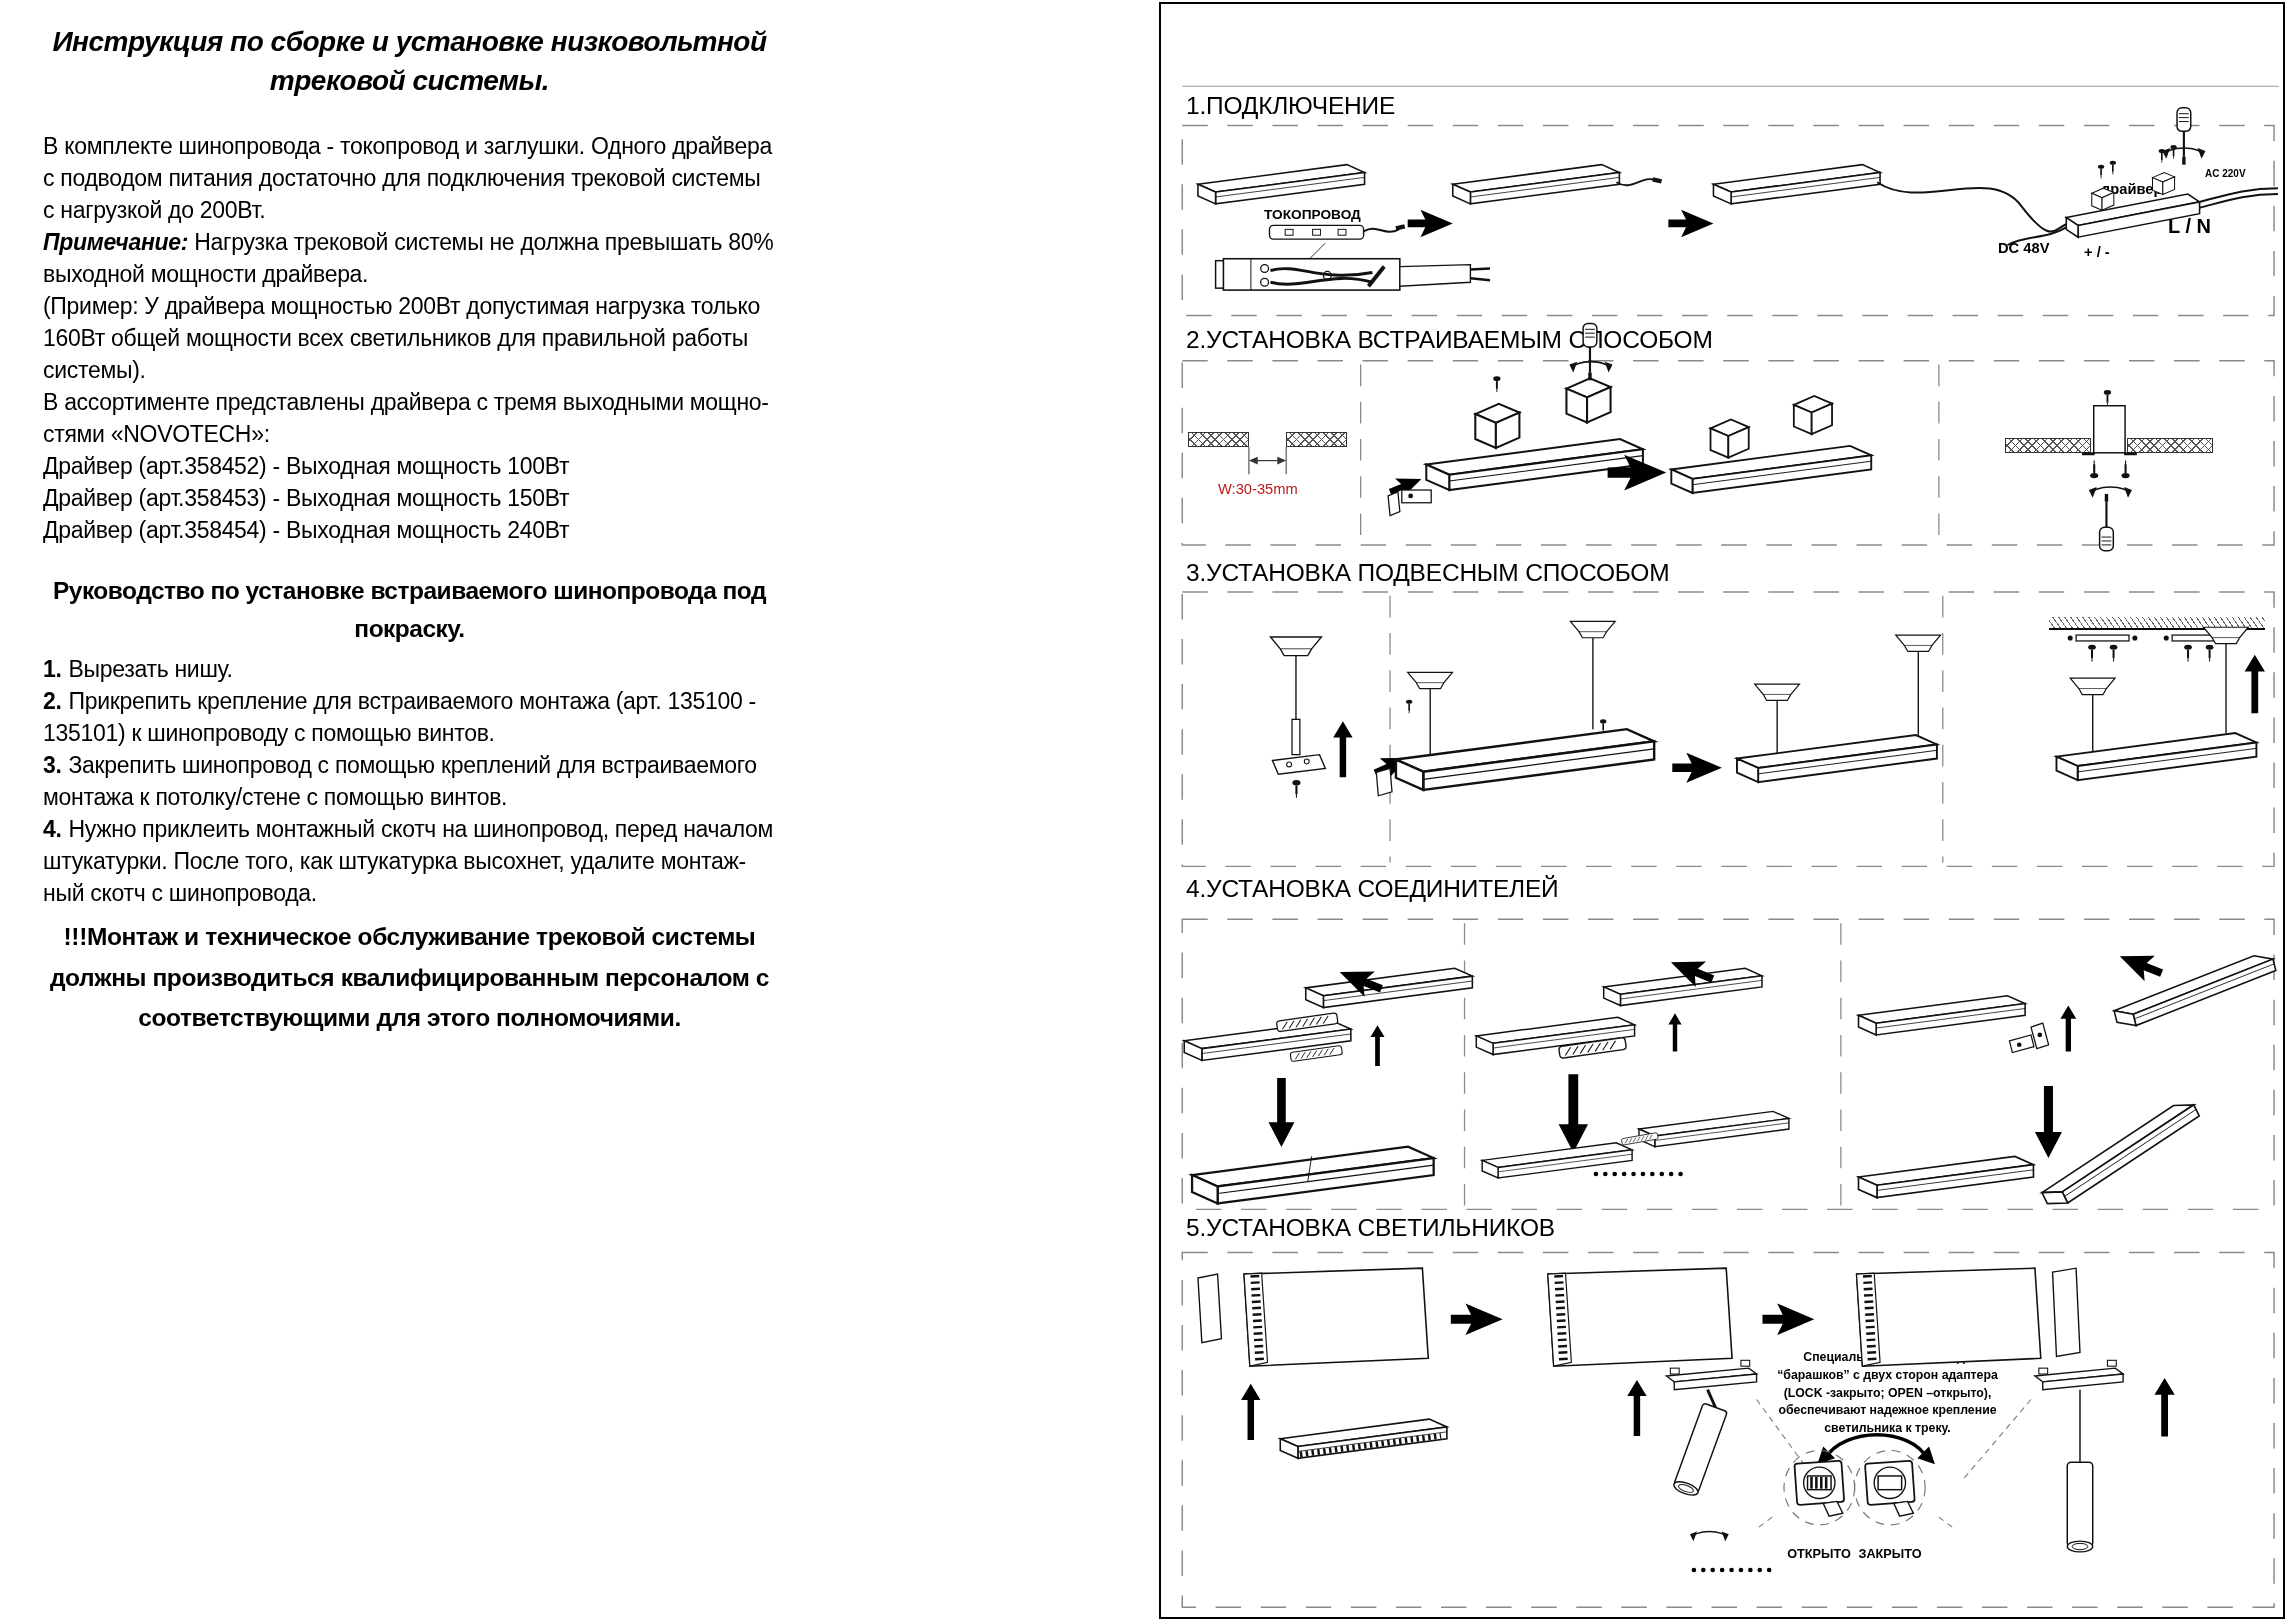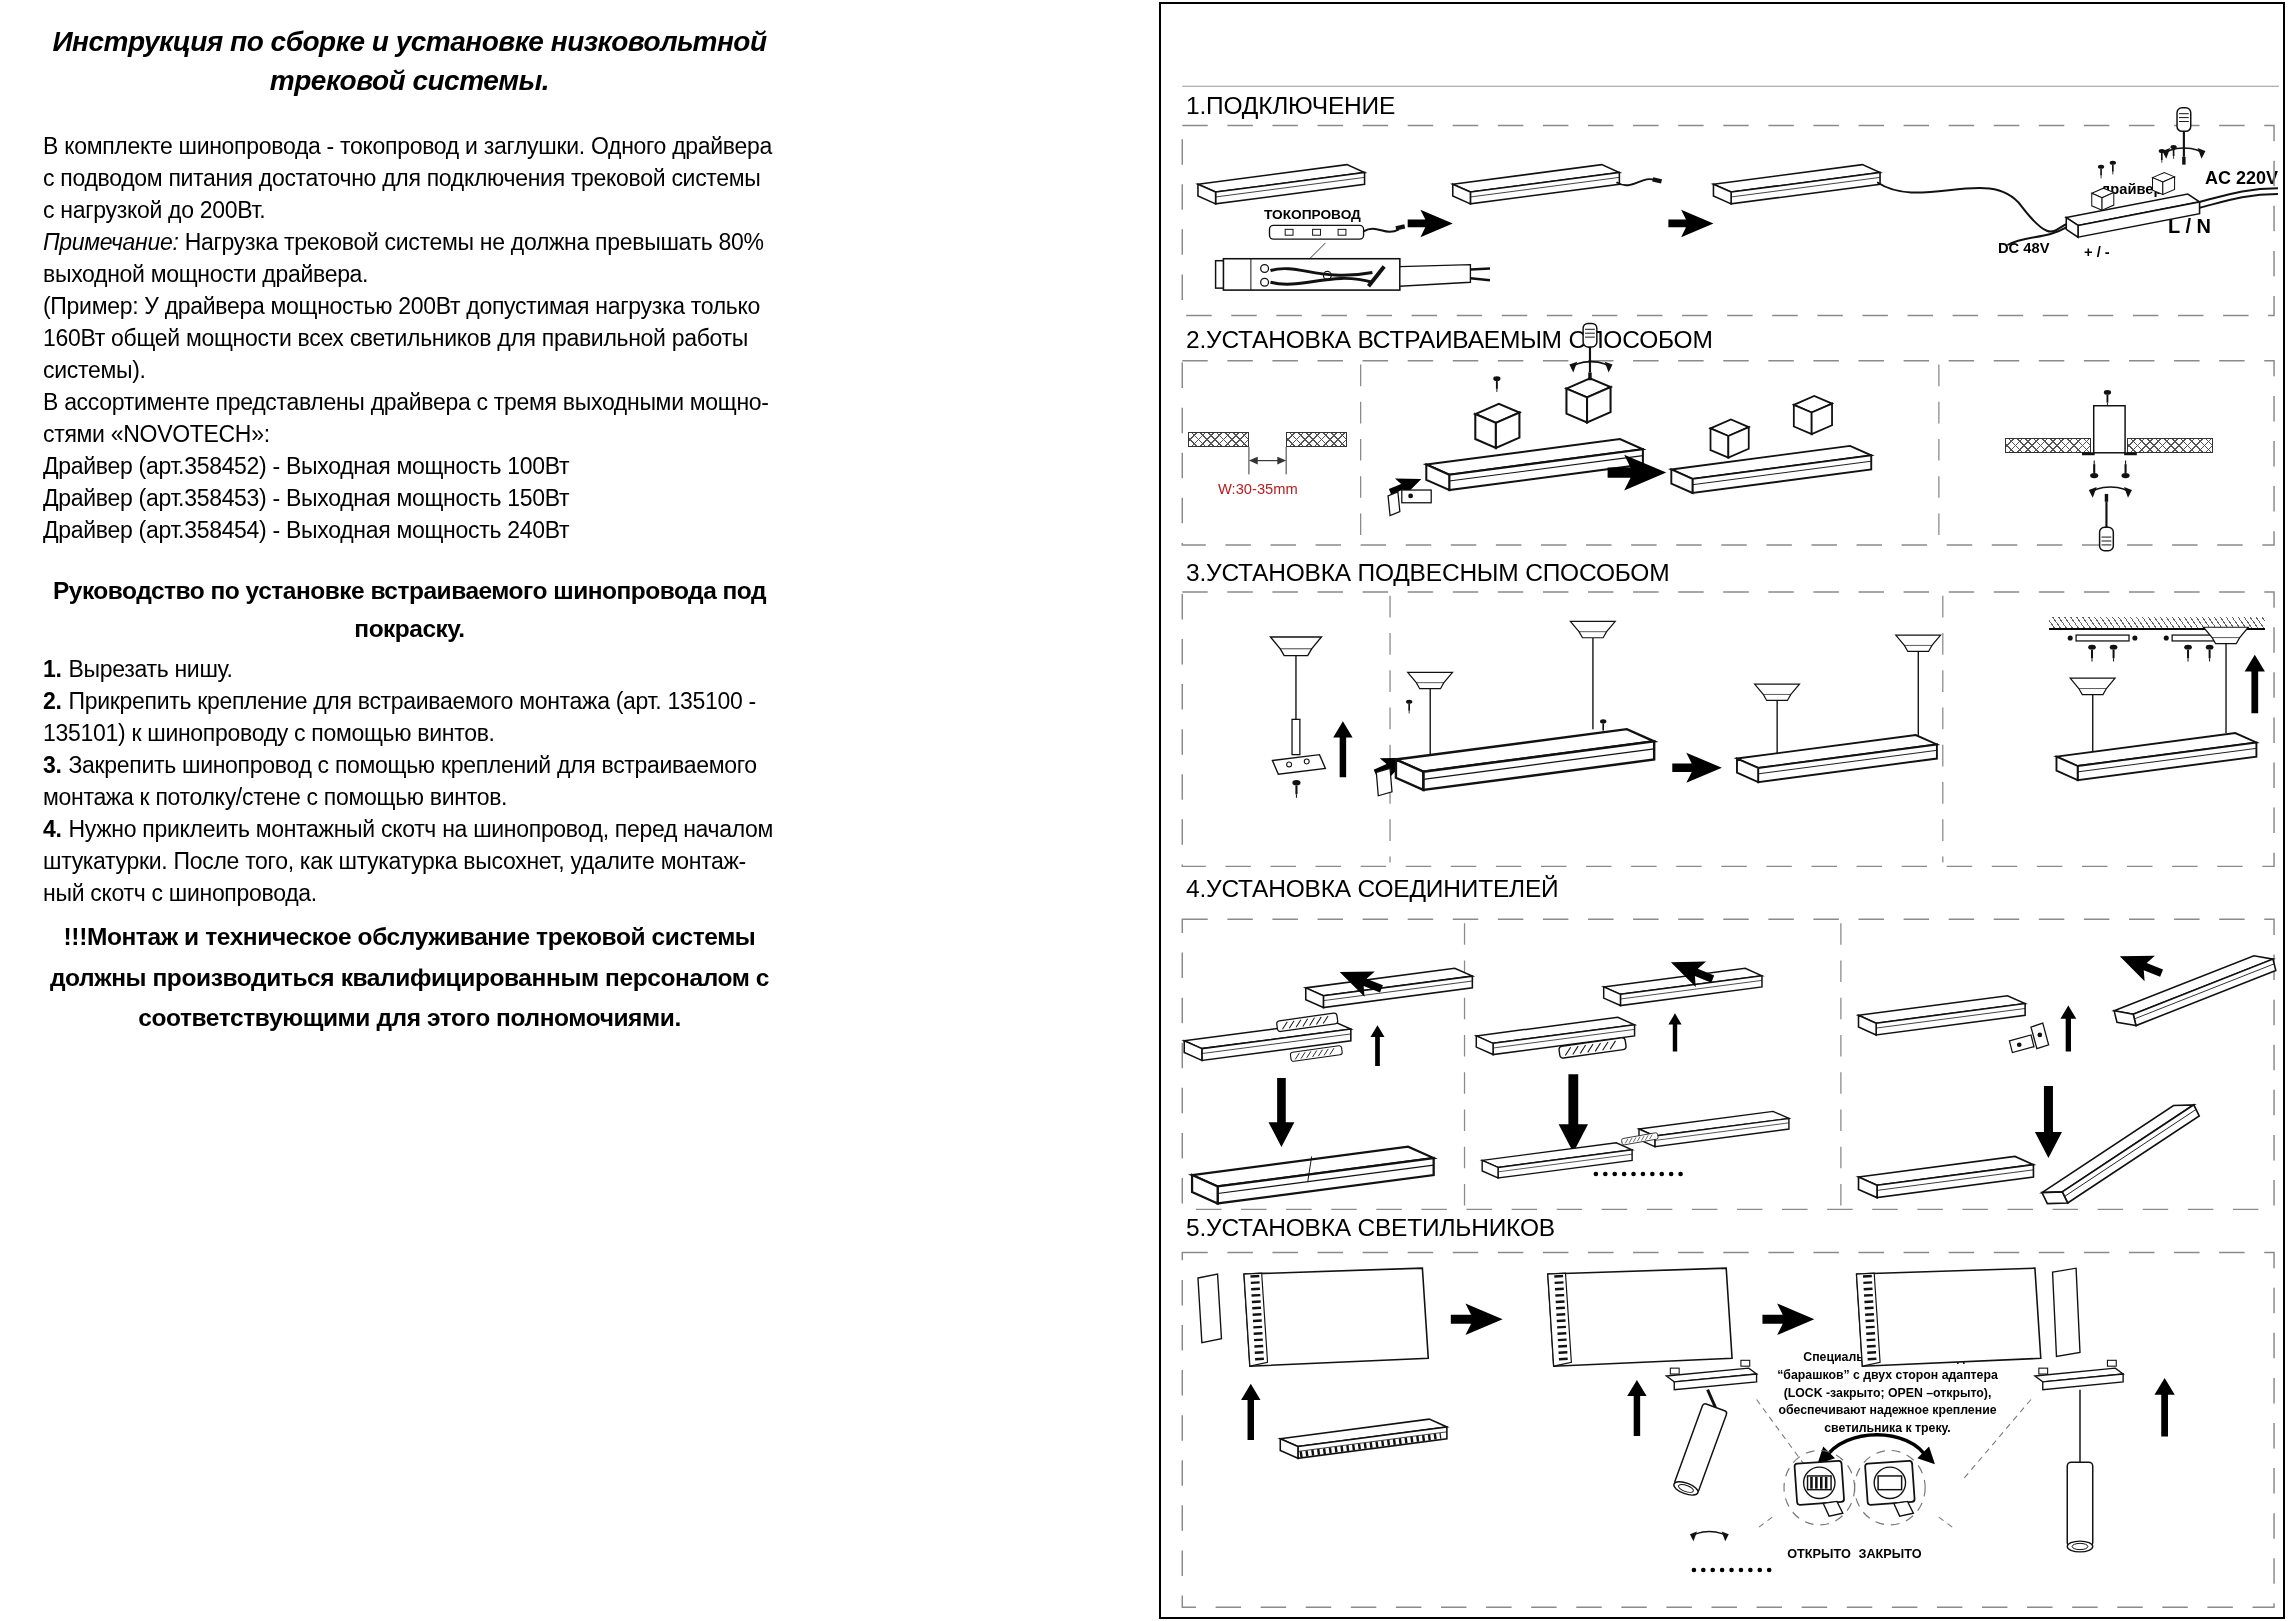--- a/index.html
+++ b/index.html
@@ -3,21 +3,21 @@
 <meta charset="utf-8">
 <style>
   html,body{margin:0;padding:0;background:#fff;}
   .page{position:relative;width:2293px;height:1621px;background:#ffffff;overflow:hidden;
         font-family:"Liberation Sans",sans-serif;color:#000;}
   
   .left-col{position:absolute;left:43px;top:21.6px;width:733px;}
   .doc-title{font-style:italic;font-weight:bold;font-size:28px;line-height:1.42;
              text-align:center;margin:0 0 29px 0;letter-spacing:-0.5px;}
   .body{font-size:23px;line-height:32px;margin:0;letter-spacing:-0.3px;}
-  .bi{font-style:italic;font-weight:normal;}
+  .bi{font-style:italic;font-weight:bold;}
   .guide-title{font-size:24.5px;font-weight:bold;text-align:center;line-height:1.55;
                margin:25.5px 0 5.9px 0;letter-spacing:-0.5px;}
   .stepnum{font-weight:bold;margin-right:6.9px;}
   .warning{font-size:24.5px;font-weight:bold;text-align:center;line-height:1.65;
            margin-top:7.8px;letter-spacing:-0.4px;}
   
   .panel{position:absolute;left:1159px;top:2px;width:1126px;height:1617px;
          border:2px solid #000;box-sizing:border-box;background:#fff;}
   .sec-title{position:absolute;font-size:24.5px;letter-spacing:-0.2px;white-space:nowrap;}
   .lbl{position:absolute;font-weight:bold;white-space:nowrap;}
@@ -56,21 +56,21 @@
   <div class="panel"></div>
 
   <span class="sec-title" style="left:1186px;top:92px;">1.ПОДКЛЮЧЕНИЕ</span>
   <span class="sec-title" style="left:1186px;top:326px;">2.УСТАНОВКА ВСТРАИВАЕМЫМ СПОСОБОМ</span>
   <span class="sec-title" style="left:1186px;top:559px;">3.УСТАНОВКА ПОДВЕСНЫМ СПОСОБОМ</span>
   <span class="sec-title" style="left:1186px;top:875px;">4.УСТАНОВКА СОЕДИНИТЕЛЕЙ</span>
   <span class="sec-title" style="left:1186px;top:1214px;">5.УСТАНОВКА СВЕТИЛЬНИКОВ</span>
 
   <span class="lbl" style="left:1264px;top:207px;font-size:13.7px;">ТОКОПРОВОД</span>
   <span class="lbl" style="left:2101px;top:181px;font-size:14.7px;">драйвер</span>
-  <span class="lbl" style="left:2205px;top:168px;font-size:18px;">AC  220V</span>
+  <span class="lbl" style="left:2205px;top:168px;font-size:10px;">AC  220V</span>
   <span class="lbl" style="left:1998px;top:240px;font-size:14.7px;">DC 48V</span>
   <span class="lbl" style="left:2168px;top:215px;font-size:20px;">L / N</span>
   <span class="lbl" style="left:2084px;top:244px;font-size:14.7px;">+ / -</span>
   <span class="lbl-cad" style="left:1218px;top:481px;font-size:14.7px;">W:30-35mm</span>
   <div class="note-box" style="left:1770px;top:1349px;width:235px;font-size:12.3px;line-height:1.45;">Специальные замки в виде “барашков” с двух сторон адаптера (LOCK -закрыто; OPEN –открыто), обеспечивают надежное крепление светильника к треку.</div>
   <span class="note-box" style="left:1780px;top:1547px;width:78px;font-size:12.7px;">ОТКРЫТО</span>
   <span class="note-box" style="left:1851px;top:1547px;width:78px;font-size:12.7px;">ЗАКРЫТО</span>
   <span class="note-box" style="left:1866px;top:1479px;width:47px;font-size:8.3px;">LOCK</span>
 
   <div class="hx" style="left:1188px;top:432px;width:61px;height:14.7px;"></div>

